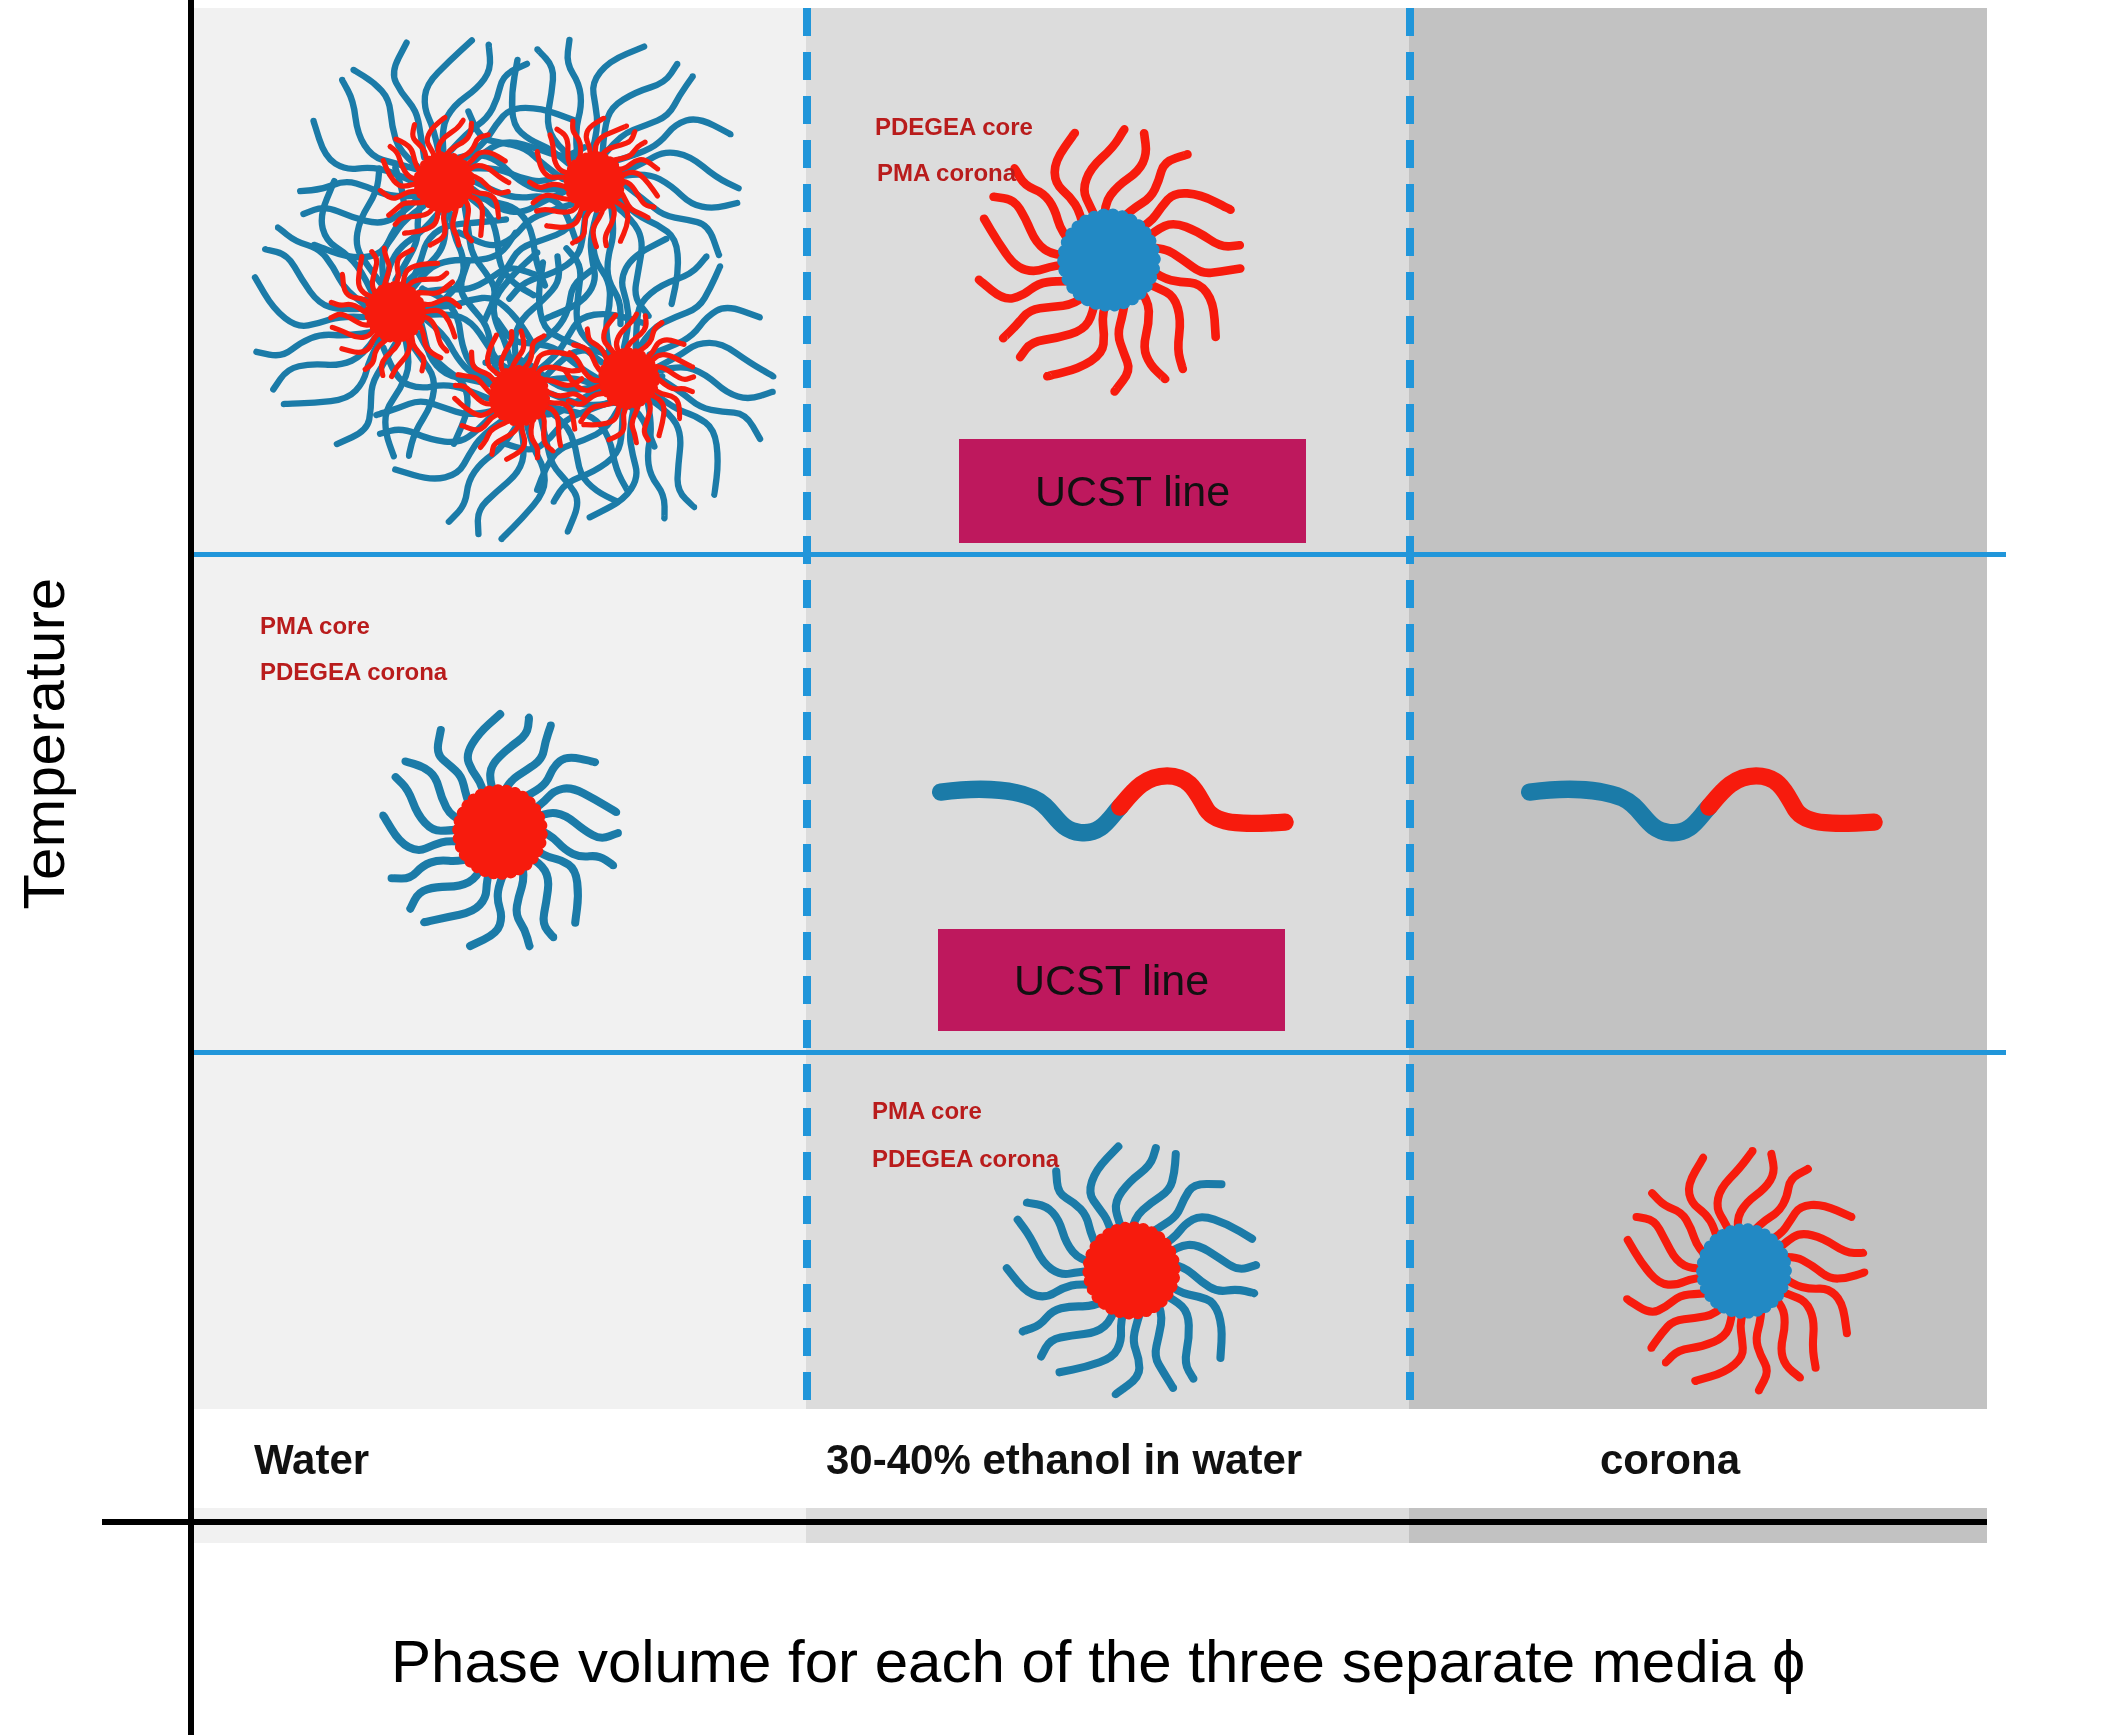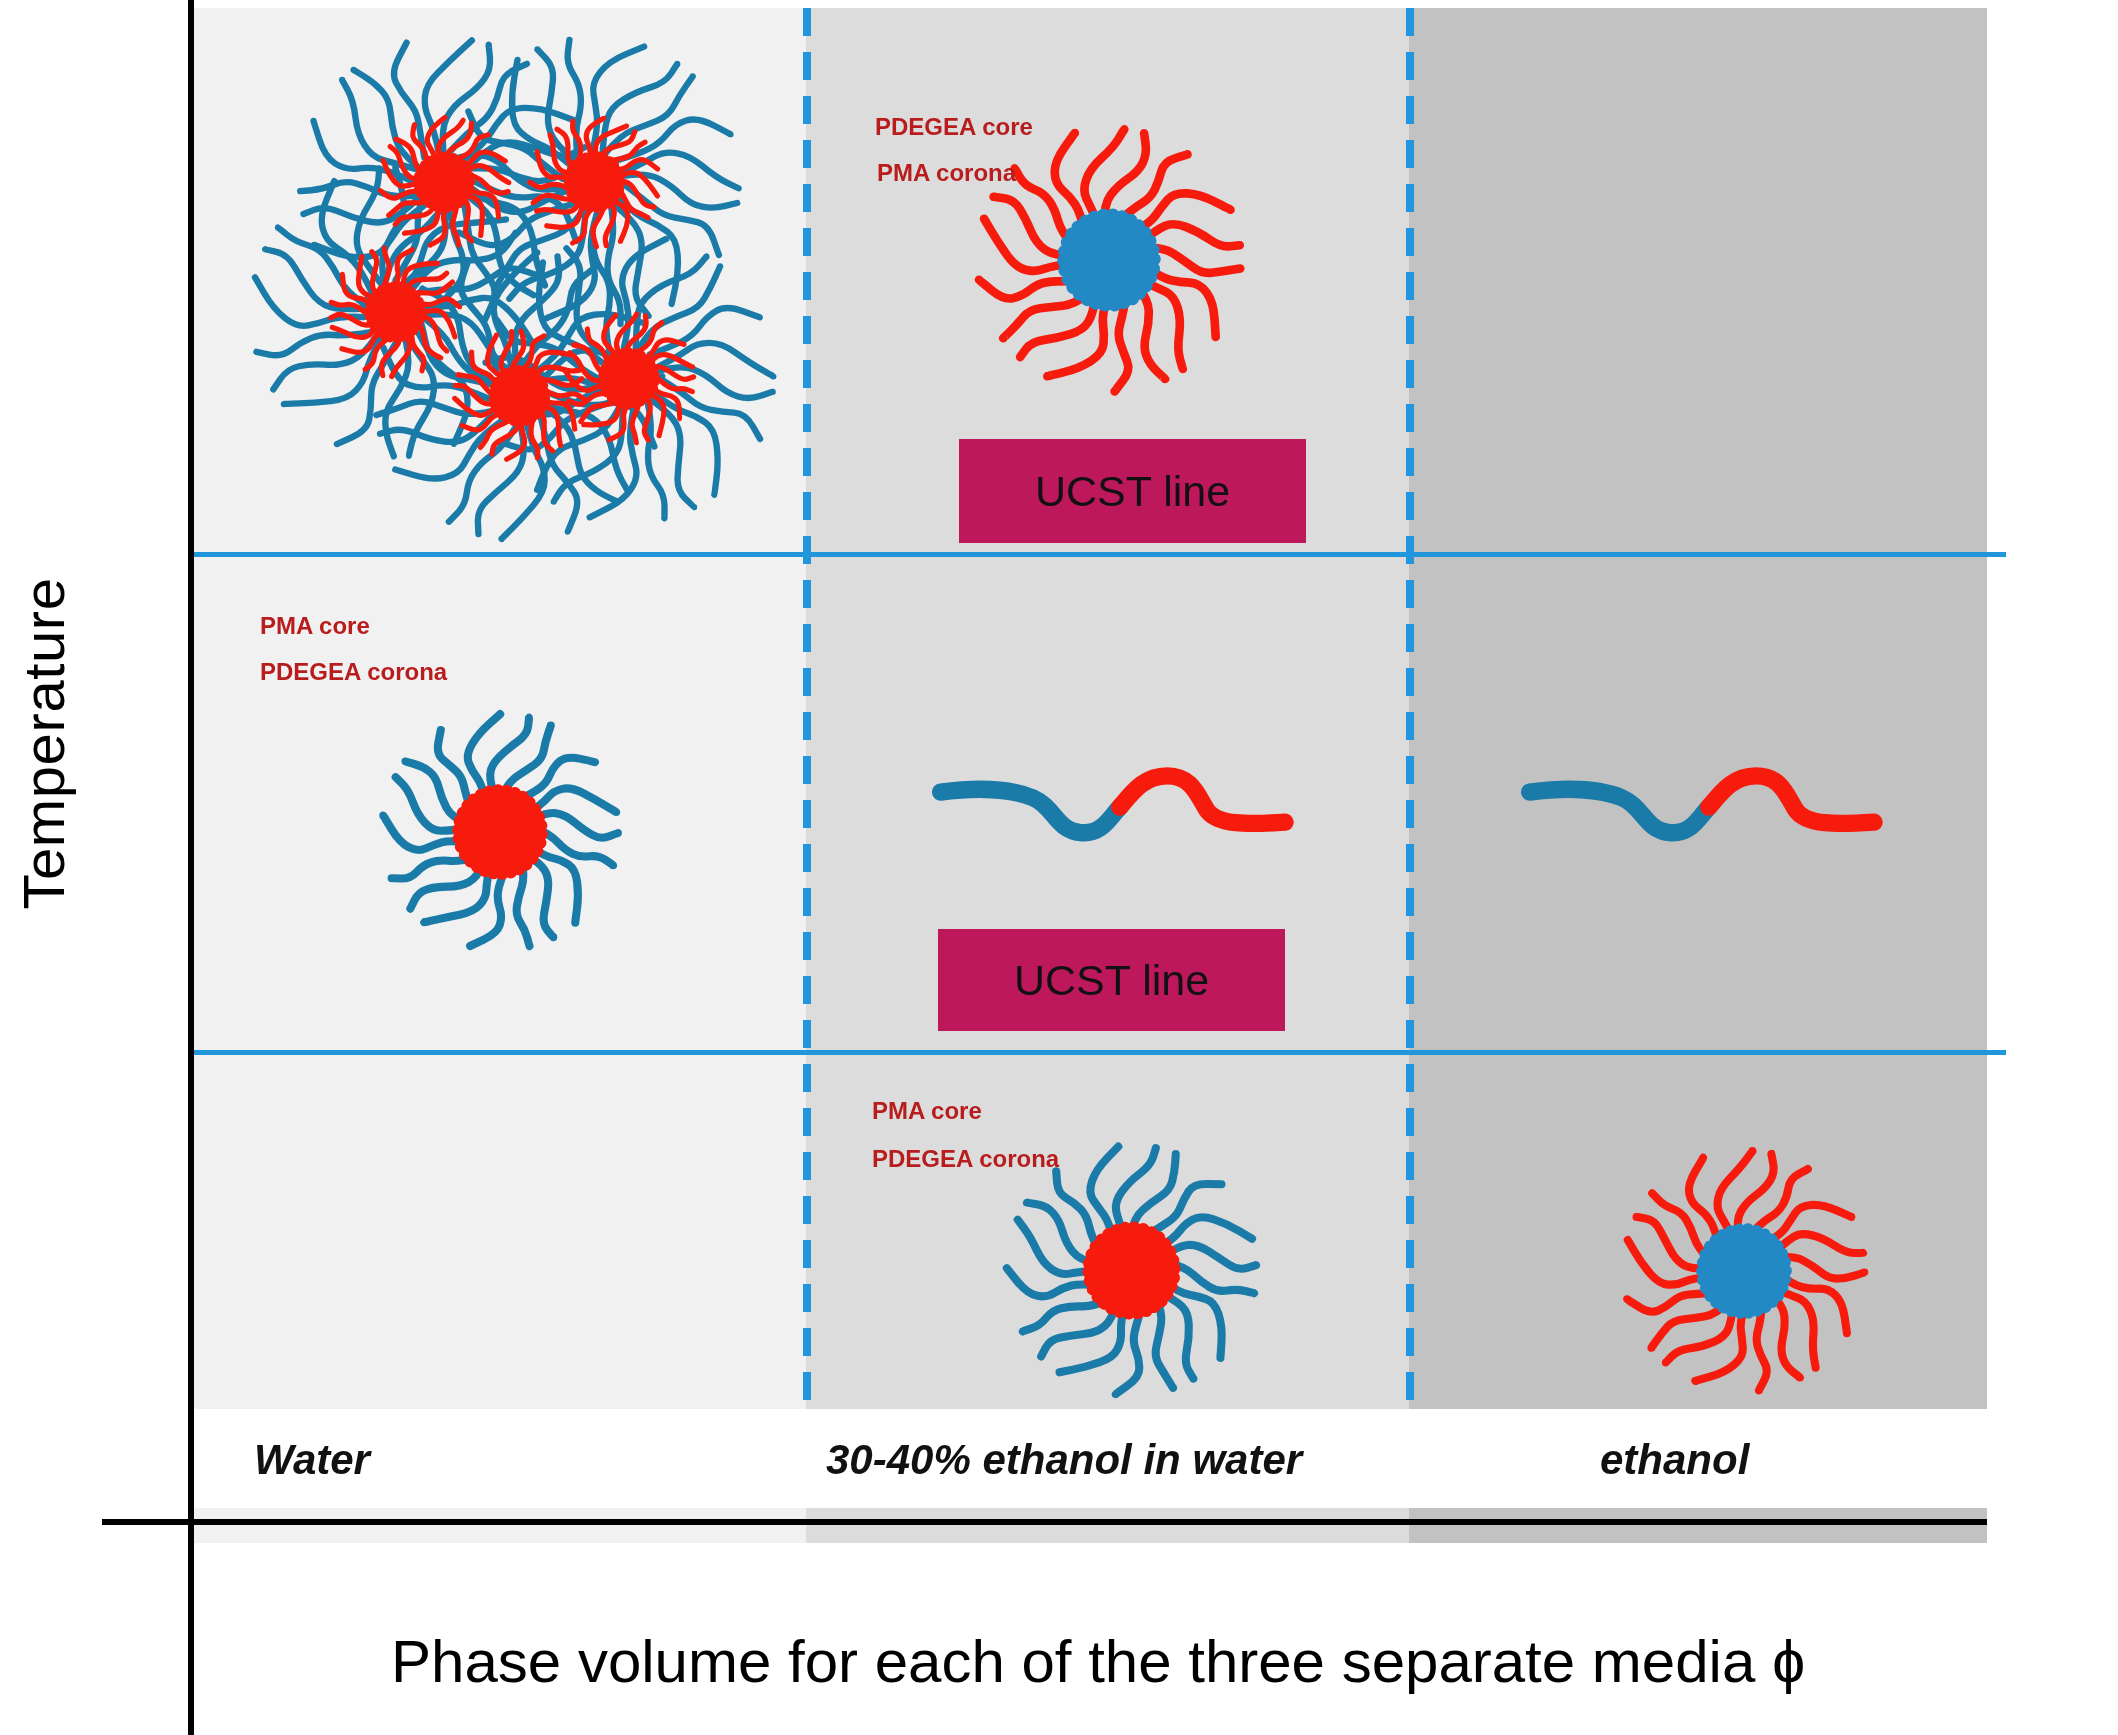--- a/index.html
+++ b/index.html
@@ -24,21 +24,21 @@
 
   
   .divider{position:absolute;top:8px;width:7.5px;height:1409px;
            background:repeating-linear-gradient(to bottom,#2196da 0px,#2196da 28px,rgba(0,0,0,0) 28px,rgba(0,0,0,0) 44px);}
   #divider-water-mix{left:803px;}
   #divider-mix-ethanol{left:1406px;}
 
   
   #solvent-label-strip{position:absolute;left:194px;top:1409px;width:1793px;height:99px;background:#fff;}
   .solvent-label{position:absolute;top:1431px;height:58px;line-height:58px;
-                 font-style:italic;font-weight:bold;font-size:42px;color:#111;white-space:nowrap;}
+                 font-weight:bold;font-size:42px;color:#111;white-space:nowrap;}
   #solvent-label-water{left:254px;}
   #solvent-label-mix{left:826px;}
   #solvent-label-ethanol{left:1600px;}
 
   
   #y-axis-title{position:absolute;left:-176px;top:710px;width:439px;text-align:center;
                 transform:rotate(-90deg);font-size:58px;color:#000;letter-spacing:0.6px;}
   #x-axis-title{position:absolute;left:194px;top:1611px;width:1808px;text-align:center;
                 font-size:60px;color:#000;margin-top:16px;}
 
@@ -401,20 +401,20 @@
       <path d="M230.0,230.0 Q269.5,217.8 300.6,244.3 M230.0,230.0 Q274.6,226.0 296.0,258.7 M230.0,230.0 Q260.8,233.7 288.6,271.8 M230.0,230.0 Q273.4,244.8 278.7,283.0 M230.0,230.0 Q264.2,250.4 266.6,292.0 M230.0,230.0 Q254.2,252.4 252.9,298.3 M230.0,230.0 Q257.8,269.4 238.2,301.5 M230.0,230.0 Q243.7,262.0 223.2,301.7 M230.0,230.0 Q237.3,266.8 208.4,298.7 M230.0,230.0 Q229.3,277.3 194.6,292.7 M230.0,230.0 Q223.0,260.7 182.3,284.0 M230.0,230.0 Q212.1,268.8 172.2,272.9 M230.0,230.0 Q203.9,264.9 164.5,259.9 M230.0,230.0 Q206.5,250.6 159.7,245.6 M230.0,230.0 Q189.1,252.8 158.0,230.7 M230.0,230.0 Q193.3,241.3 159.4,215.7 M230.0,230.0 Q196.1,233.1 164.0,201.3 M230.0,230.0 Q182.1,224.3 171.4,188.2 M230.0,230.0 Q198.1,219.1 181.3,177.0 M230.0,230.0 Q196.6,210.1 193.4,168.0 M230.0,230.0 Q195.9,198.4 207.1,161.7 M230.0,230.0 Q212.1,204.6 221.8,158.5 M230.0,230.0 Q212.7,189.6 236.8,158.3 M230.0,230.0 Q221.8,188.6 251.6,161.3 M230.0,230.0 Q230.4,198.3 265.4,167.3 M230.0,230.0 Q240.5,183.7 277.7,176.0 M230.0,230.0 Q245.5,196.4 287.8,187.1 M230.0,230.0 Q251.1,201.8 295.5,200.1 M230.0,230.0 Q266.2,198.3 300.3,214.4 M230.0,230.0 Q258.5,214.1 302.0,229.3 " fill="none" stroke="#2289c4" stroke-width="21.599999999999998" stroke-linecap="round"></path>
     </svg>
 </div>
 
 <div class="ucst-box" id="ucst-box-upper">UCST line</div>
 <div class="ucst-box" id="ucst-box-lower">UCST line</div>
 
 <div id="solvent-label-strip"></div>
 <div class="solvent-label" id="solvent-label-water">Water</div>
 <div class="solvent-label" id="solvent-label-mix">30-40% ethanol in water</div>
-<div class="solvent-label" id="solvent-label-ethanol">ethanol</div>
+<div class="solvent-label" id="solvent-label-ethanol">corona</div>
 
 <div id="y-axis"></div>
 <div id="x-axis"></div>
 
 <div id="y-axis-title">Temperature</div>
 <div id="x-axis-title">Phase volume for each of the three separate media ɸ</div>
 
 
 </body></html>

